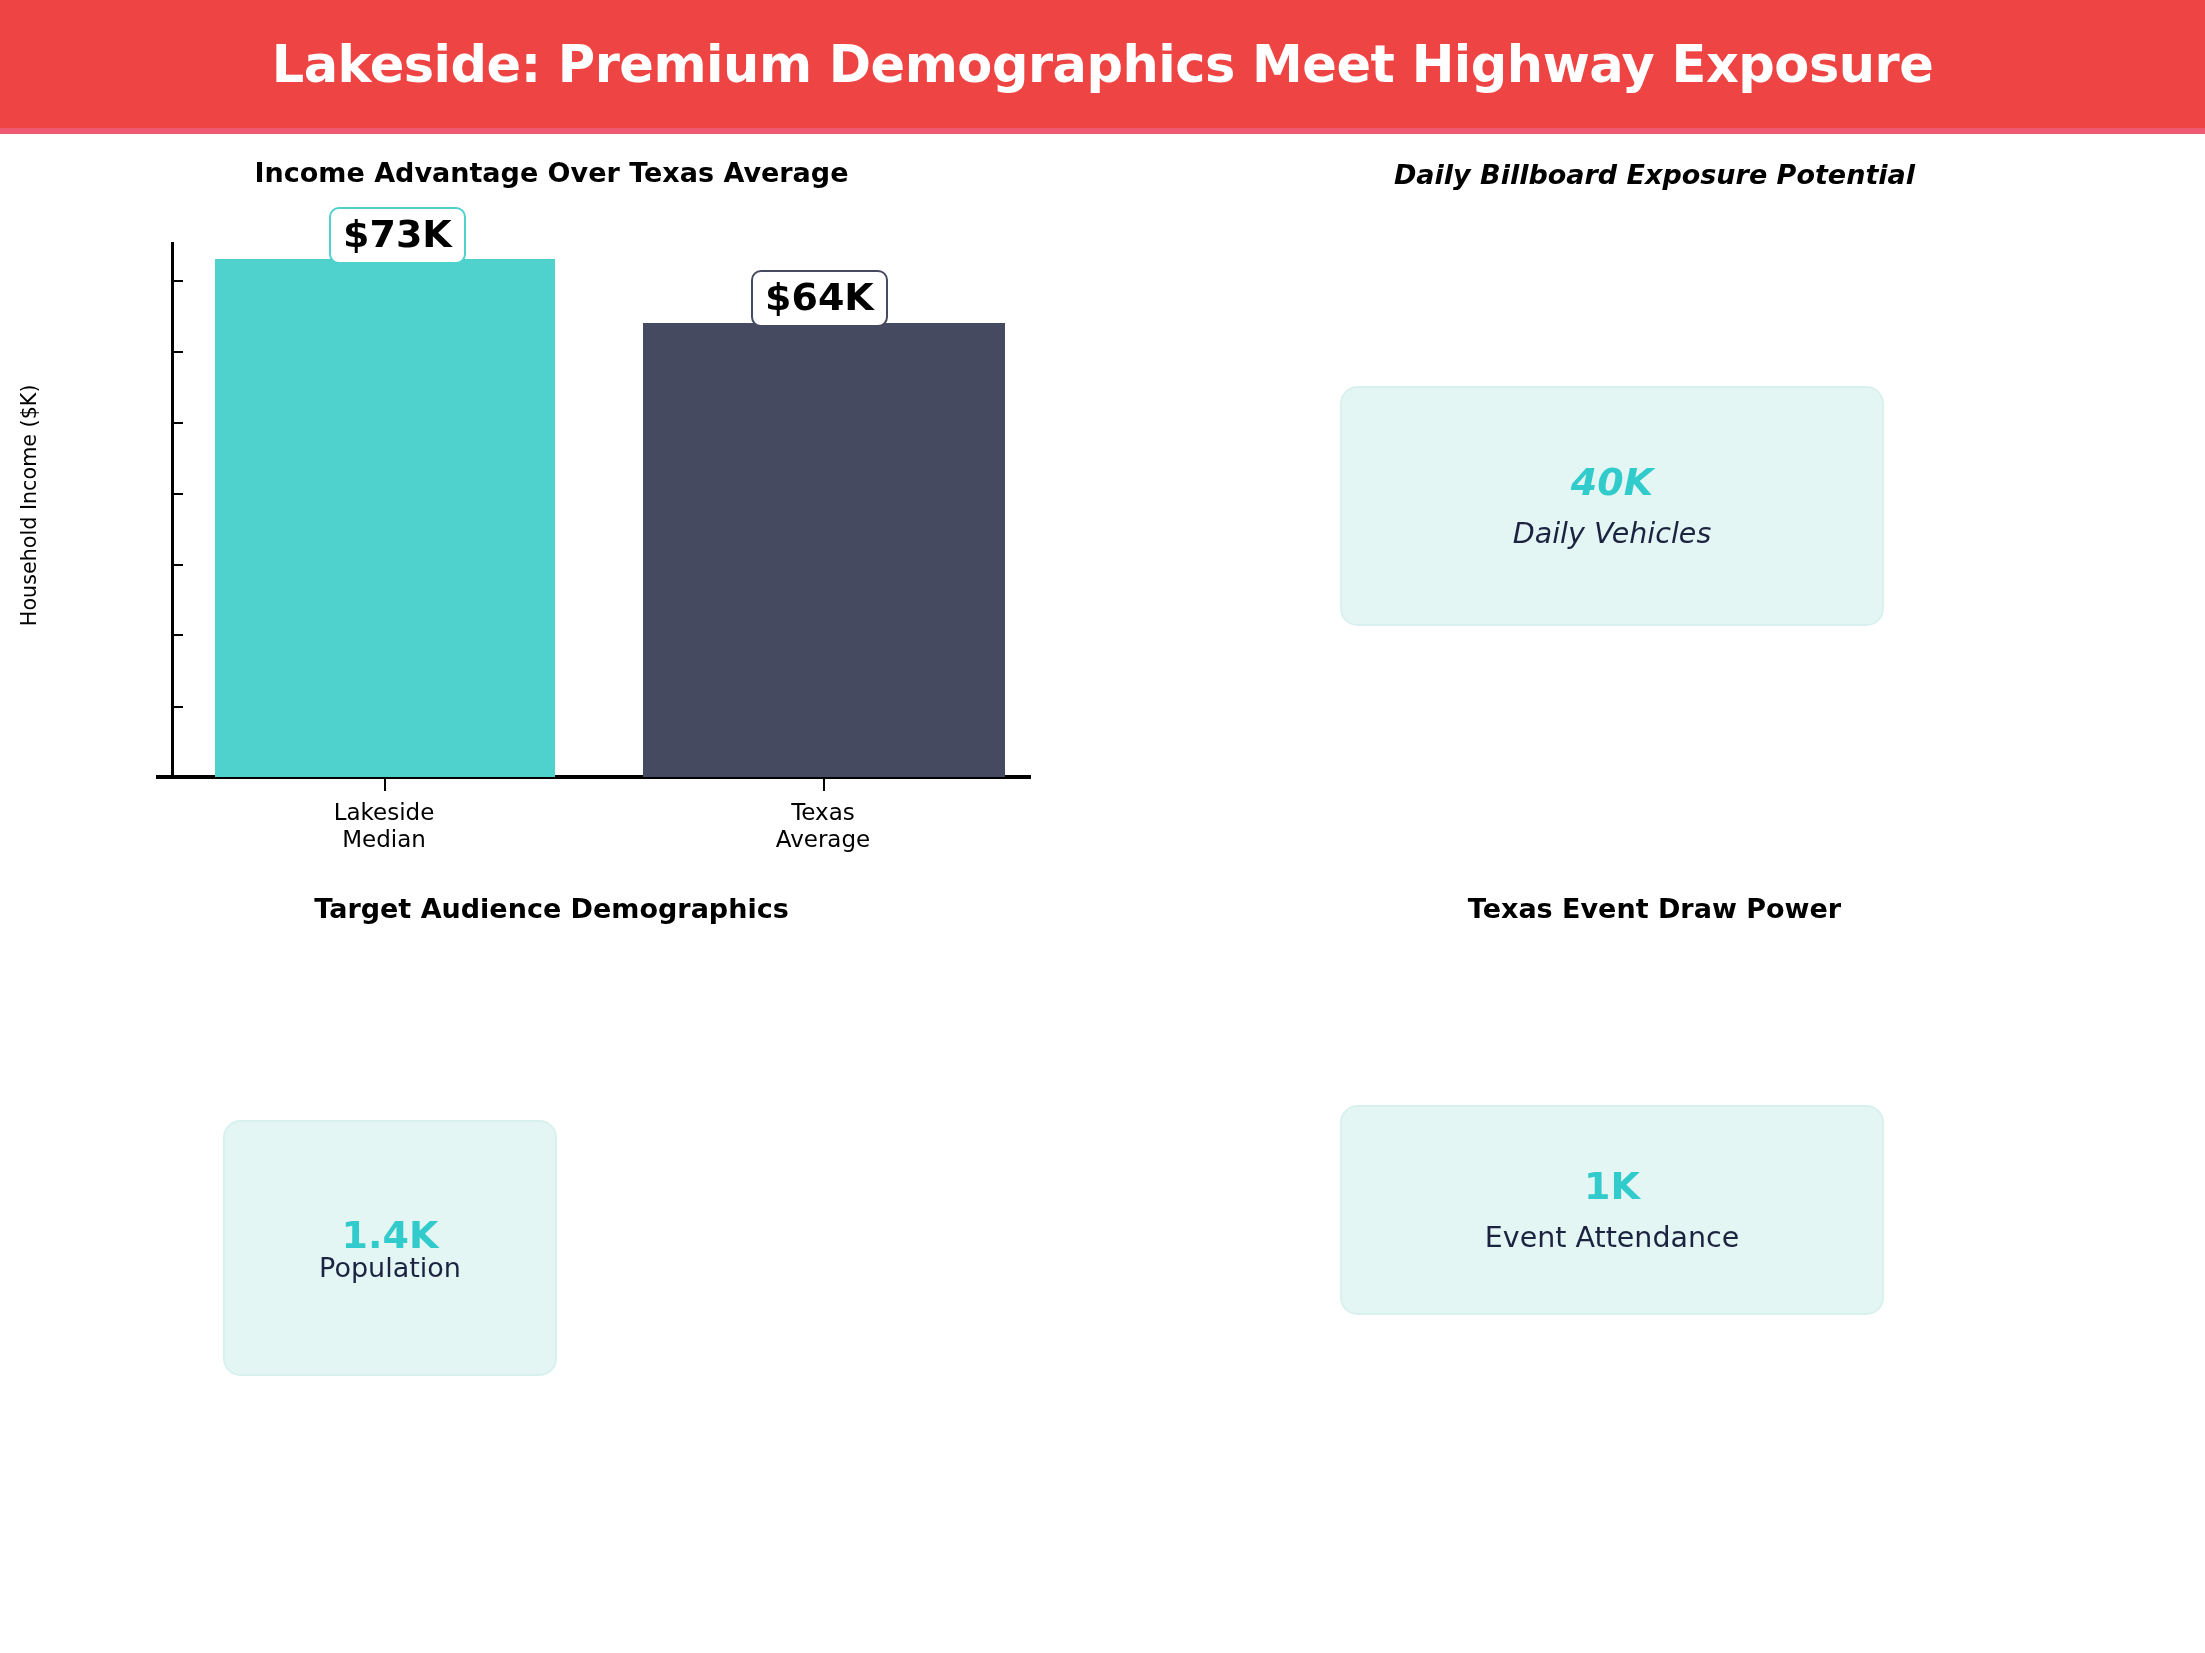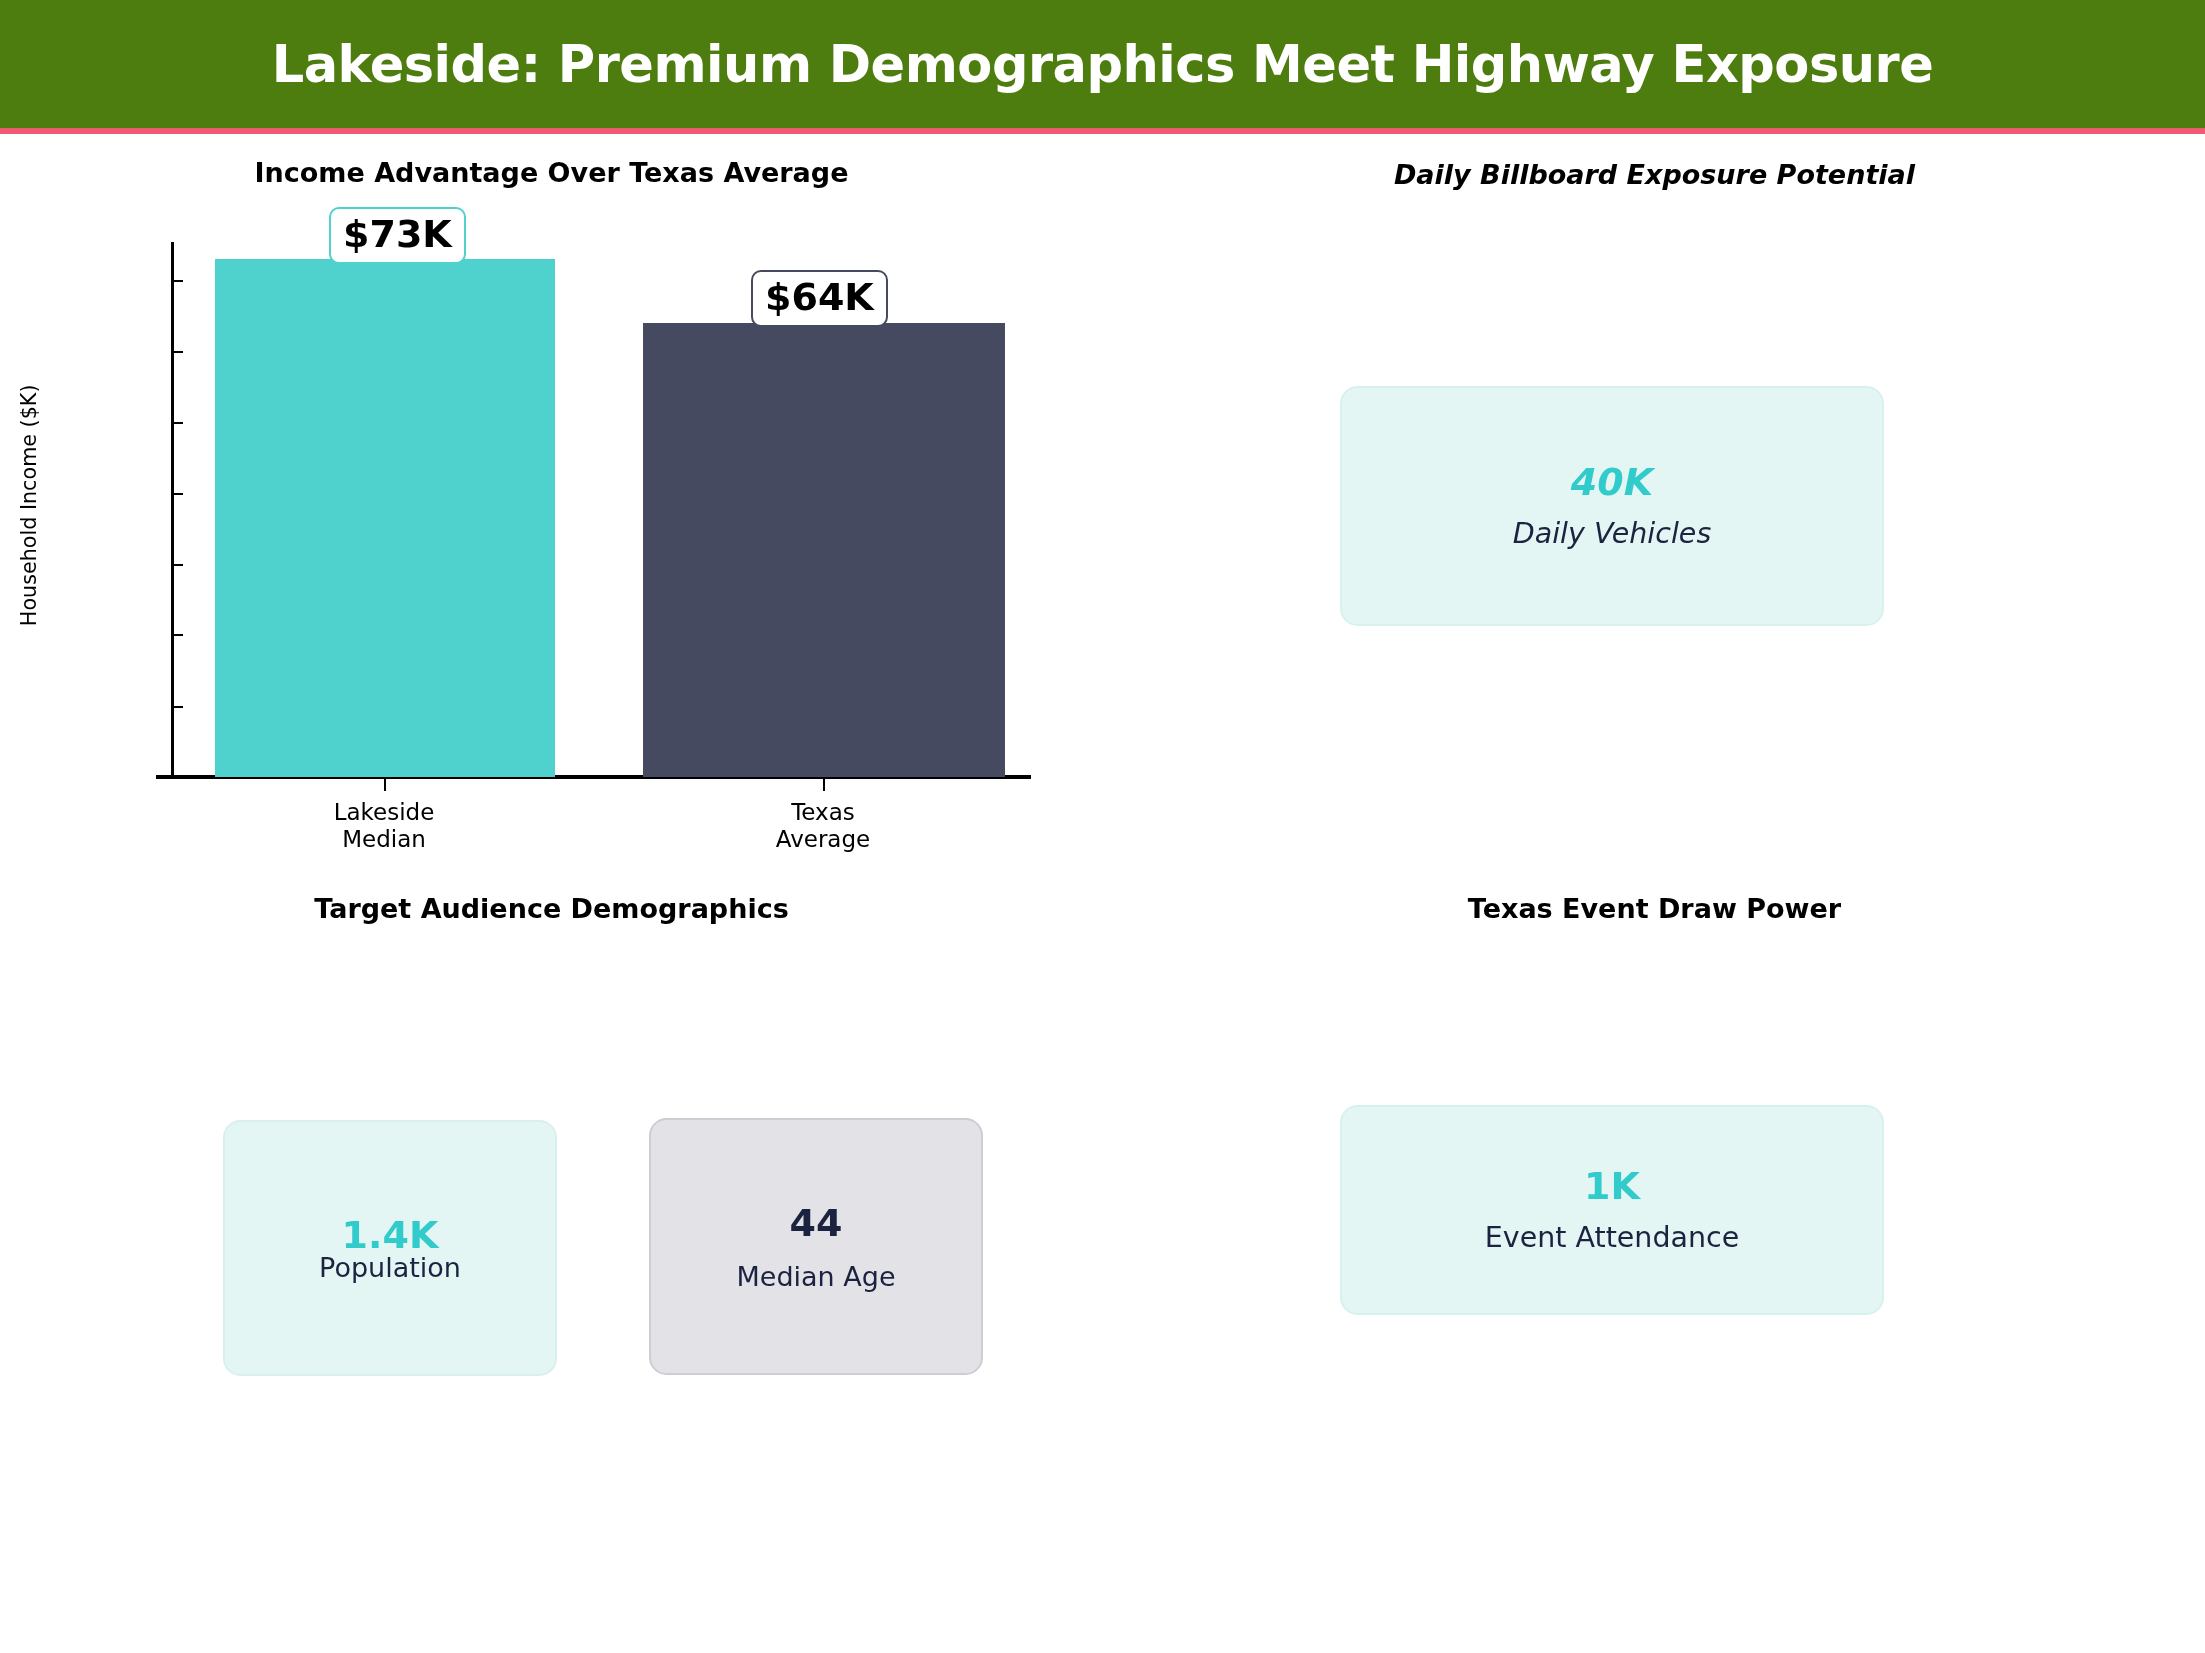--- a/index.html
+++ b/index.html
@@ -15,21 +15,21 @@
     position: relative;
   }
 
   
   #header-banner {
     position: absolute;
     left: 0;
     top: 0;
     width: 2205px;
     height: 128px;
-    background: #4d7c0f;
+    background: #ef4444;
     display: flex;
     align-items: center;
     justify-content: center;
     box-sizing: border-box;
   }
   #header-title {
     color: #ffffff;
     font-size: 51px;
     font-weight: bold;
     font-family: "DejaVu Sans", sans-serif;
@@ -300,24 +300,20 @@
 </div>
 
 <div class="panel" id="panel-demographics">
   <div class="panel-title">Target Audience Demographics</div>
 
   <div class="metric-card mint" id="card-population">
     <div class="metric-value teal">1.4K</div>
     <div class="metric-label">Population</div>
   </div>
 
-  <div class="metric-card grey" id="card-median-age">
-    <div class="metric-value navy">44</div>
-    <div class="metric-label">Median Age</div>
-  </div>
 </div>
 
 <div class="panel" id="panel-event">
   <div class="panel-title">Texas Event Draw Power</div>
 
   <div class="metric-card mint" id="card-event-attendance">
     <div class="metric-value teal">1K</div>
     <div class="metric-label">Event Attendance</div>
   </div>
 </div>

